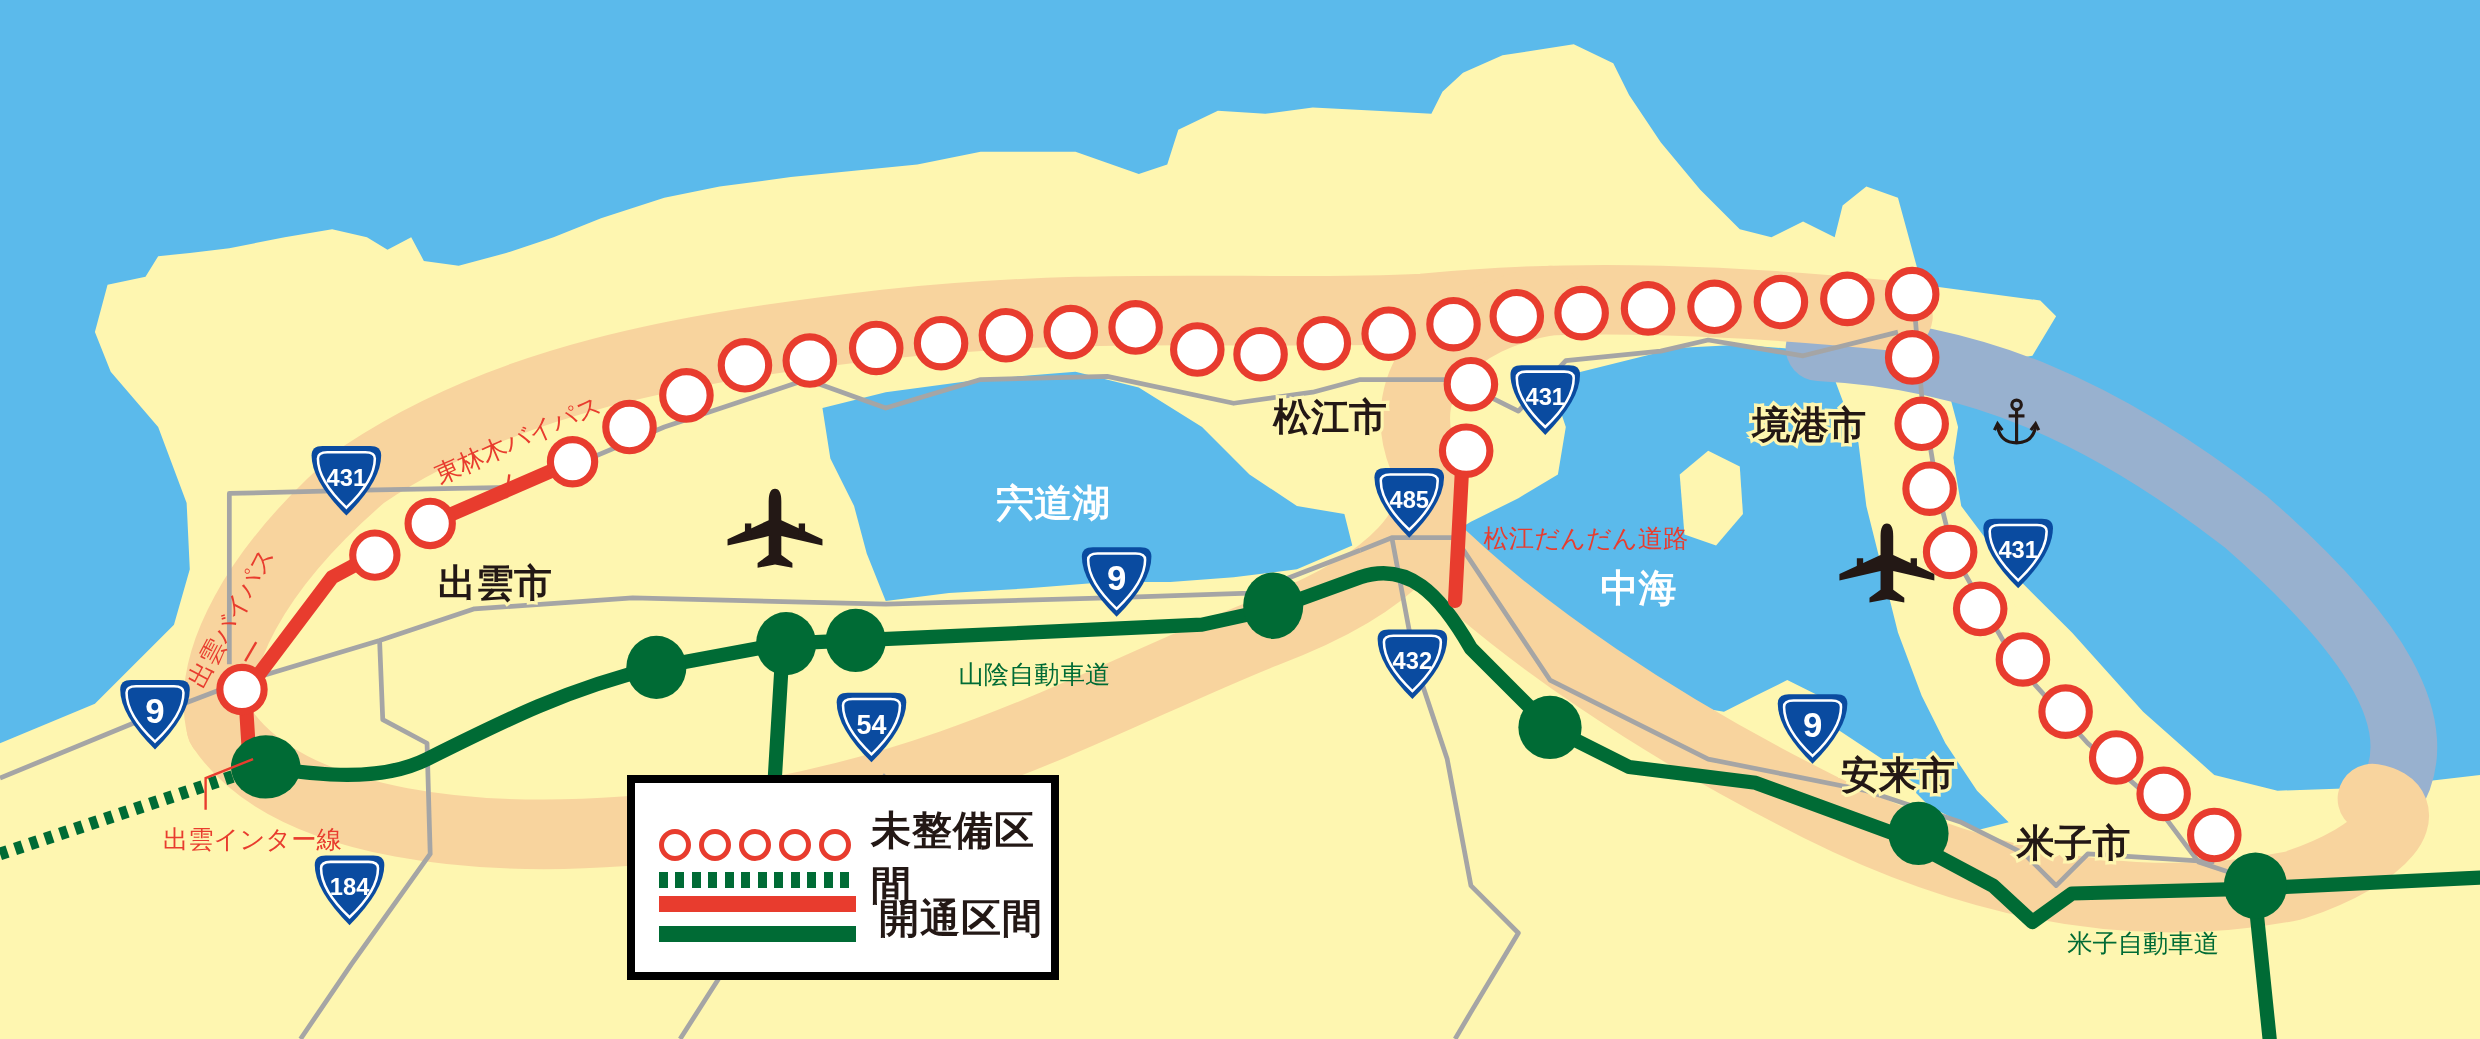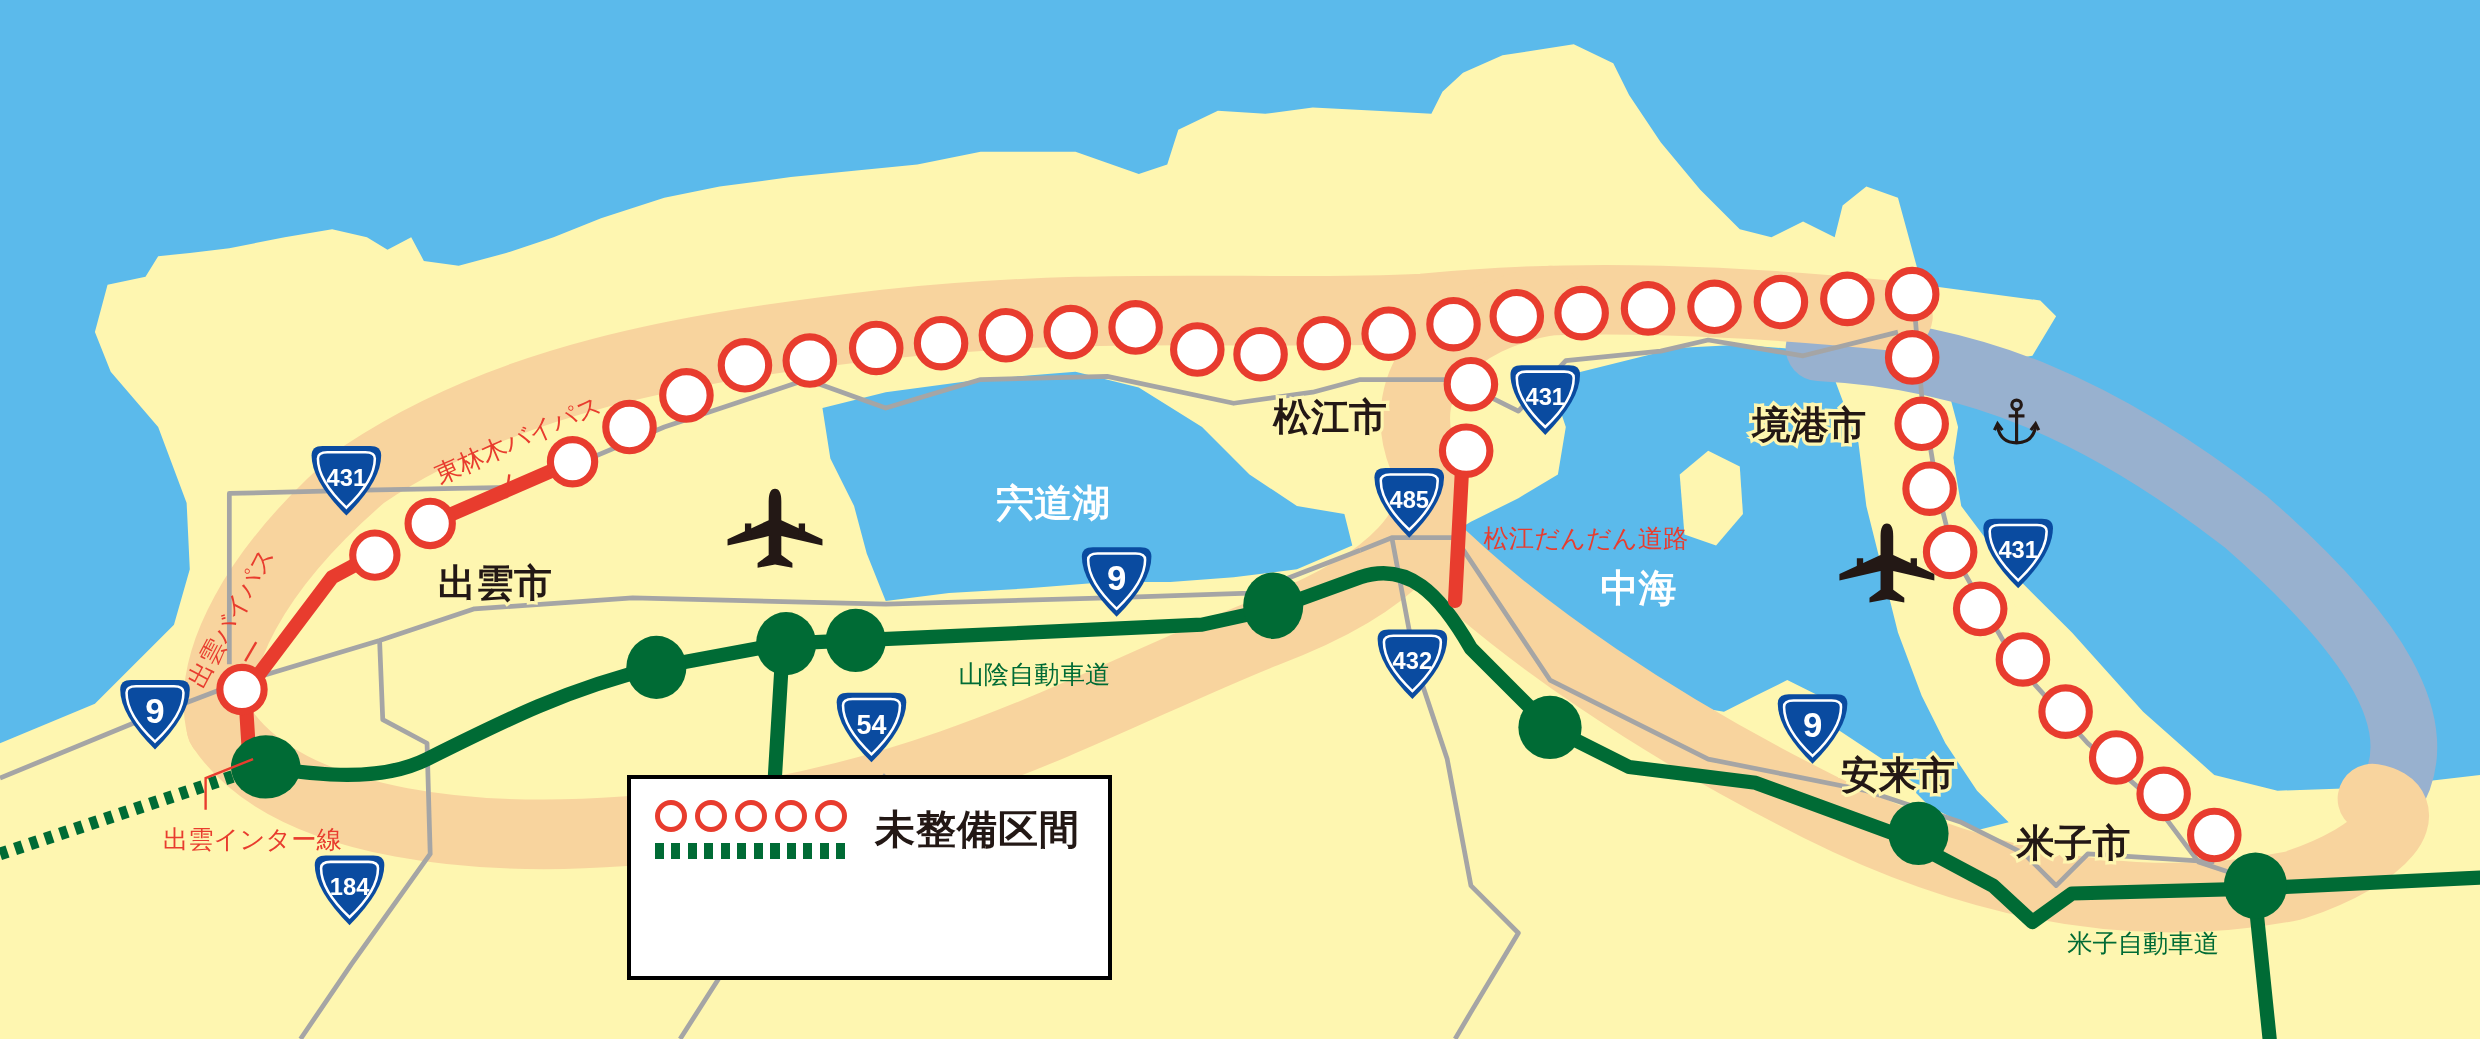--- a/index.html
+++ b/index.html
@@ -19,22 +19,22 @@
   .shield-ring { fill: none; stroke: #ffffff; stroke-width: 1.6; }
   .shield-num { fill: #ffffff; font-family: "Liberation Sans", "DejaVu Sans", sans-serif; font-weight: bold; text-anchor: middle; }
   .city { font-family: "DejaVu Sans", sans-serif; font-weight: bold; font-size: 24px; fill: #231815; paint-order: stroke; stroke: #fef6b0; stroke-width: 4px; }
   .lake { font-family: "DejaVu Sans", sans-serif; font-weight: bold; font-size: 24px; fill: #ffffff; }
   .route-red { font-family: "DejaVu Sans", sans-serif; font-size: 16px; fill: #e83c2e; }
   .route-green { font-family: "DejaVu Sans", sans-serif; font-size: 16px; fill: #006b35; }
   .leader { stroke: #e83c2e; stroke-width: 1.5; fill: none; }
 
   .legend {
     position: absolute;
-    left: 627px; top: 775px; width: 485px; height: 205px;
-    background: #ffffff; border: 4px solid #000000; box-sizing: border-box;
+    left: 627px; top: 775px; width: 432px; height: 205px;
+    background: #ffffff; border: 8px solid #000000; box-sizing: border-box;
   }
   .legend-row { position: absolute; left: 24px; display: flex; align-items: center; }
   .legend-row.r1 { top: 20px; }
   .legend-row.r2 { top: 108px; }
   .legend-swatch { width: 200px; position: relative; }
   .legend-rings { display: flex; gap: 8px; height: 34px; align-items: center; }
   .legend-ring { width: 22px; height: 22px; border: 5px solid #e83c2e; border-radius: 50%; background: #fff; }
   .legend-dash { margin-top: 10px; height: 16px; width: 190px;
     background: repeating-linear-gradient(90deg, #006b35 0 9px, transparent 9px 16.5px); }
   .legend-bar { height: 16px; width: 197px; margin: 0; }
@@ -240,13 +240,20 @@
         <span class="legend-ring"></span>
         <span class="legend-ring"></span>
         <span class="legend-ring"></span>
         <span class="legend-ring"></span>
         <span class="legend-ring"></span>
       </div>
       <div class="legend-dash"></div>
     </div>
     <span class="legend-label">未整備区間</span>
   </div>
+  <div class="legend-row r2">
+    <div class="legend-swatch">
+      <div class="legend-bar red"></div>
+      <div class="legend-bar green"></div>
+    </div>
+    <span class="legend-label">開通区間</span>
+  </div>
 </div>
 
 </body></html>

